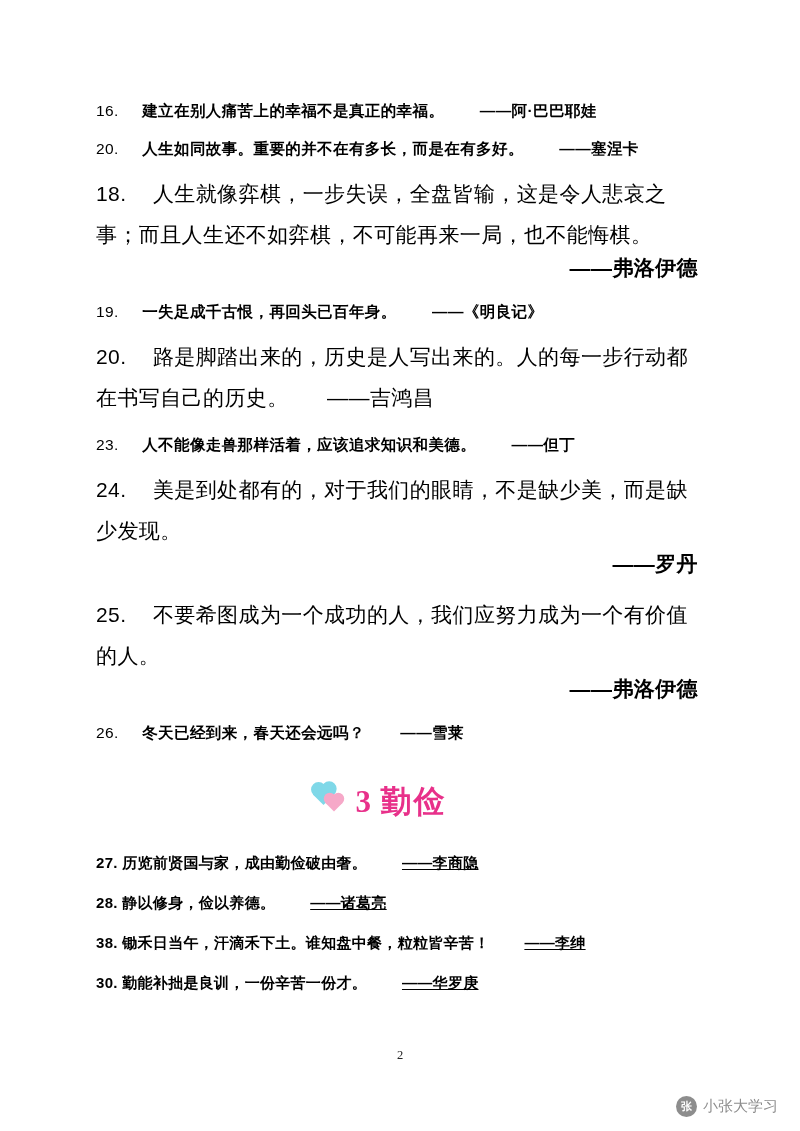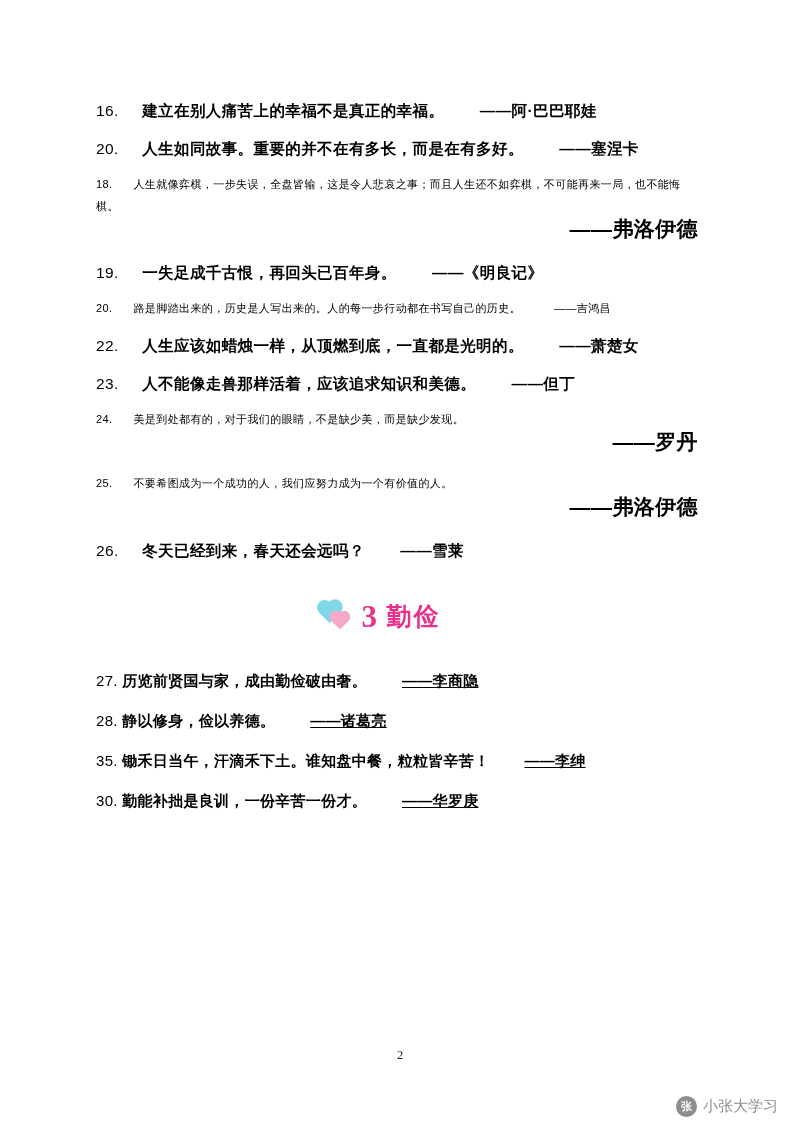--- a/index.html
+++ b/index.html
@@ -43,21 +43,21 @@
   .src-right {
     font-size: 21px;
     font-weight: 700;
     text-align: right;
     letter-spacing: 0.4px;
     margin-top: -4px;
     margin-bottom: 17px;
     padding-right: 2px;
   }
   .entry-block {
-    font-size: 11px;
+    font-size: 21px;
     line-height: 1.95;
     letter-spacing: 0.4px;
     margin-bottom: 2px;
   }
   .sp { display: inline-block; width: 26px; }
   .sp-sm { display: inline-block; width: 14px; }
 
   
   .section-head {
     margin: 36px 0 22px 0;
@@ -93,35 +93,35 @@
 
   .sec-num {
     font-family: "Liberation Serif", serif;
     font-size: 31px;
     font-weight: 700;
     color: #e8308a;
     vertical-align: middle;
     letter-spacing: 0;
   }
   .sec-title {
-    font-size: 25px;
+    font-size: 31px;
     font-weight: 700;
     color: #e8308a;
     vertical-align: middle;
     margin-left: 5px;
     letter-spacing: 2px;
   }
 
   .entry-tight {
     font-size: 15px;
     line-height: 1.6;
     margin-bottom: 16px;
     letter-spacing: 0.3px;
   }
-  .entry-tight .num { font-weight: 400; }
+  .entry-tight .num { font-weight: 700; }
   .entry-tight .txt { font-weight: 700; text-align: center; }
   .entry-tight .src { font-weight: 700; text-decoration: underline; }
 
   .page-number {
     position: absolute;
     bottom: 68px;
     left: 0;
     width: 800px;
     text-align: center;
     font-size: 12.5px;
@@ -190,27 +190,20 @@
 
   <div class="entry-block" style="margin-bottom:13px;">
     <span class="num">20.</span>
     <span class="sp-sm"></span>
     <span class="txt">路是脚踏出来的，历史是人写出来的。人的每一步行动都在书写自己的历史。</span>
     <span class="sp"></span>
     <span class="src">——吉鸿昌</span>
   </div>
 
 
-  <div class="entry">
-    <span class="num">22.</span>
-    <span class="sp-sm"></span>
-    <span class="txt">人生应该如蜡烛一样，从顶燃到底，一直都是光明的。</span>
-    <span class="sp"></span>
-    <span class="src">——萧楚女</span>
-  </div>
 
   <div class="entry">
     <span class="num">23.</span>
     <span class="sp-sm"></span>
     <span class="txt">人不能像走兽那样活着，应该追求知识和美德。</span>
     <span class="sp"></span>
     <span class="src">——但丁</span>
   </div>
 
   <div class="entry-block">
@@ -252,21 +245,21 @@
   </div>
 
   <div class="entry-tight">
     <span class="num">28.</span>
     <span class="txt">静以修身，俭以养德。</span>
     <span class="sp"></span>
     <span class="src">——诸葛亮</span>
   </div>
 
   <div class="entry-tight">
-    <span class="num">35.</span>
+    <span class="num">38.</span>
     <span class="txt">锄禾日当午，汗滴禾下土。谁知盘中餐，粒粒皆辛苦！</span>
     <span class="sp"></span>
     <span class="src">——李绅</span>
   </div>
 
   <div class="entry-tight">
     <span class="num">30.</span>
     <span class="txt">勤能补拙是良训，一份辛苦一份才。</span>
     <span class="sp"></span>
     <span class="src">——华罗庚</span>

